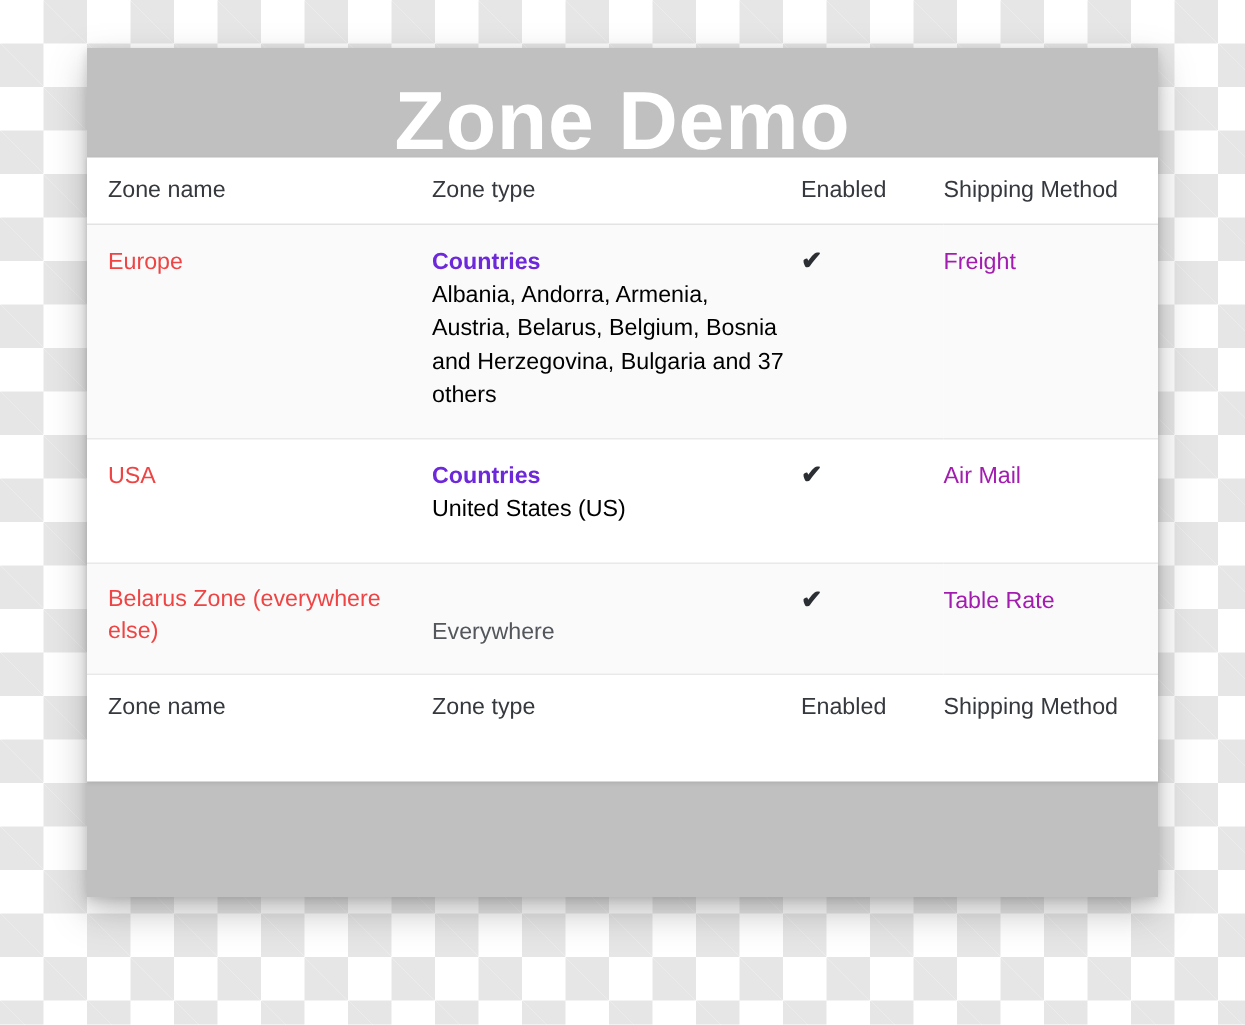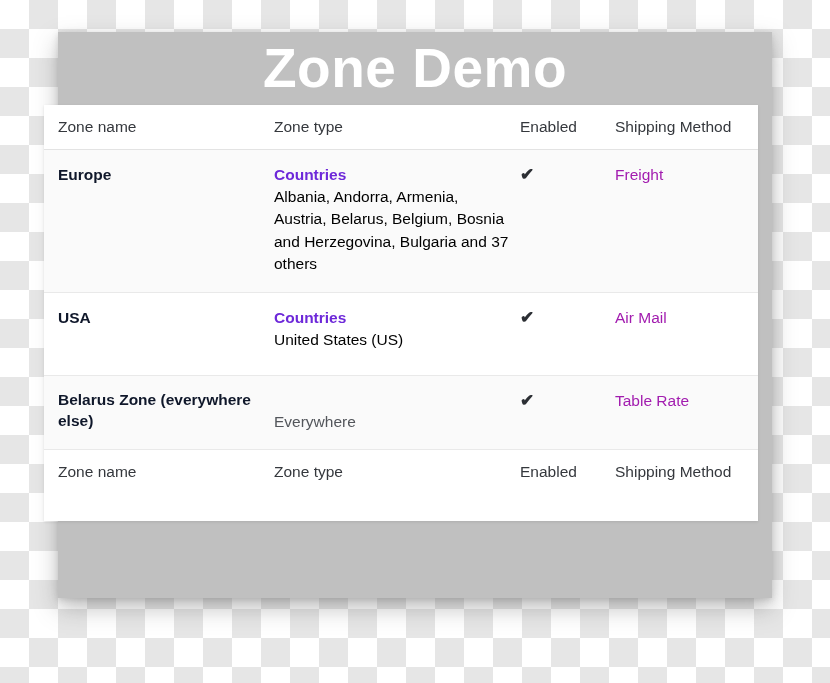--- a/index.html
+++ b/index.html
@@ -34,41 +34,41 @@
     height: 566px;
     background: #c0c0c0;
     box-shadow: 0 10px 22px rgba(90,90,90,0.38),
                 0 2px 6px rgba(90,90,90,0.22);
   }
 
   
   .title-band {
     position: absolute;
     left: 0;
-    top: 0;
+    top: 12px;
     width: 100%;
     height: 73px;
     display: flex;
     align-items: center;
     justify-content: center;
     text-align: right;
   }
   .title-text {
     color: #ffffff;
     font-size: 55px;
     font-weight: bold;
     letter-spacing: 0.5px;
     line-height: 1;
     white-space: nowrap;
   }
 
   
   .card {
     position: absolute;
-    left: 44px;
+    left: 58px;
     top: 105px;
     width: 714px;
     height: 416px;
     background: #ffffff;
     overflow: hidden;
     box-shadow: 0 1px 3px rgba(0,0,0,0.10);
   }
 
   table.zones {
     width: 790px;       
@@ -99,22 +99,22 @@
     padding: 14px 8px 16px 0;
     vertical-align: top;
     color: #4a4d52;
     border-bottom: 1px solid #e9e9e9;
     line-height: 1.42;
   }
   tbody tr.shaded td { background: #fafafa; }
   tbody tr.plain td  { background: #ffffff; }
 
   .zone-link {
-    color: #0f172a;
-    font-weight: bold;
+    color: #ef4444;
+    font-weight: normal;
     text-decoration: none;
     display: inline-block;
     line-height: 1.35;
   }
   .ship-link {
     color: #a21caf;
     text-decoration: none;
     white-space: nowrap;
   }
   .type-title {

